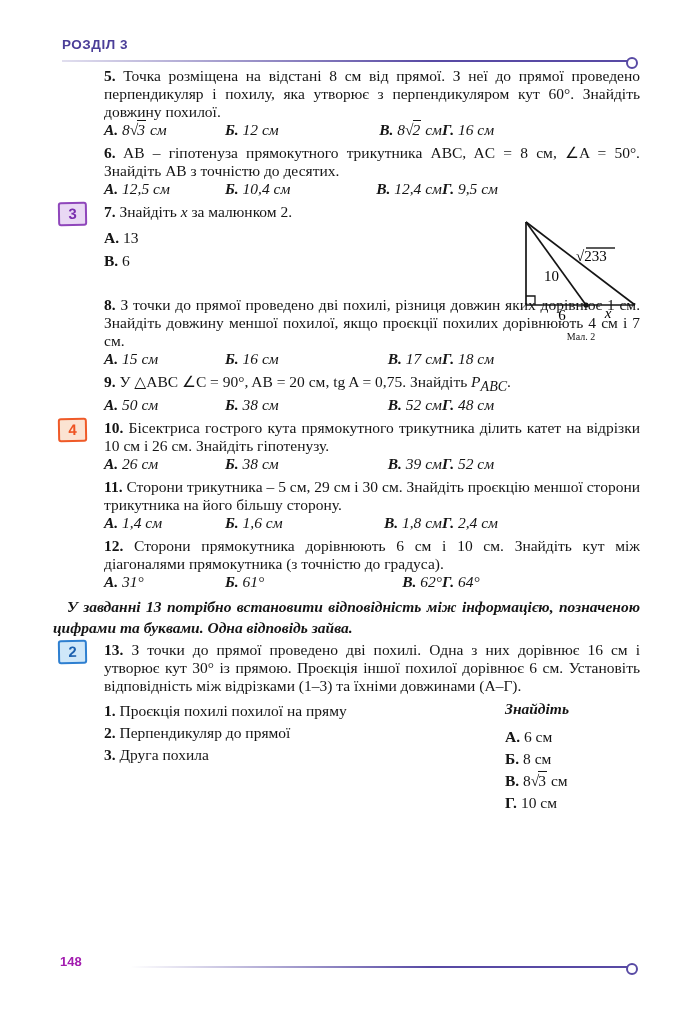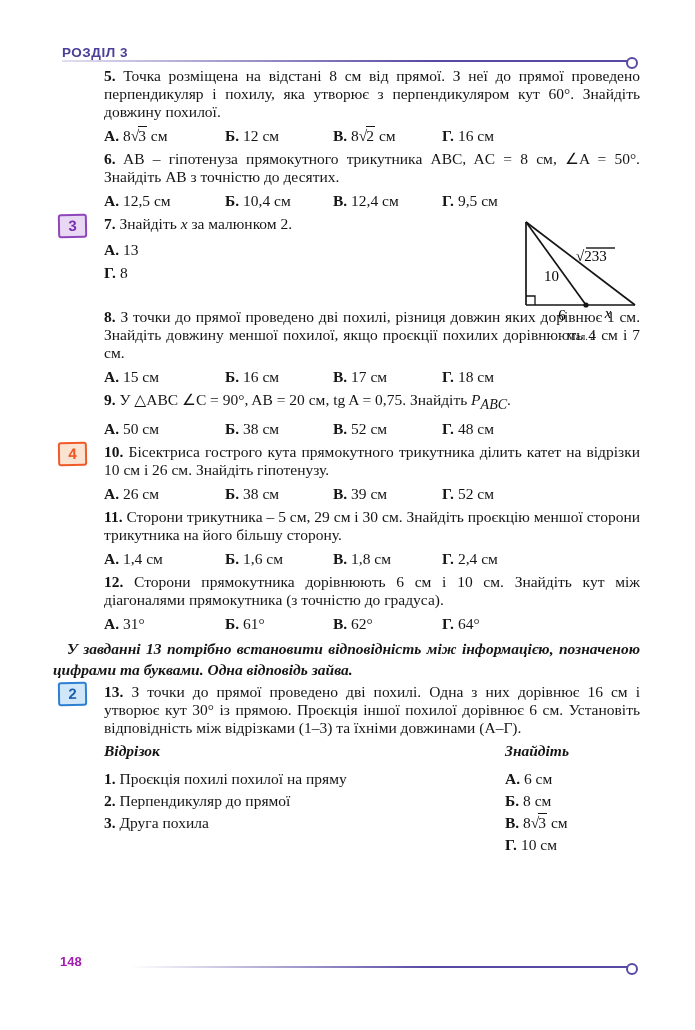--- a/index.html
+++ b/index.html
@@ -5,39 +5,39 @@
   html,body{margin:0;padding:0;background:#e8e8e8;}
   .page{
     position:relative; width:695px; height:1030px; background:#ffffff;
     font-family:"Liberation Serif", serif; color:#151515; font-size:15.5px;
     overflow:hidden; margin:0 auto;
   }
   
   .chapter{
     position:absolute; left:62px; top:37px;
     font-family:"Liberation Sans", sans-serif; font-weight:bold;
-    font-size:13.5px; color:#4b3e98; letter-spacing:.5px;margin-top:8px;
+    font-size:13.5px; color:#4b3e98; letter-spacing:.5px;
   }
   .rule{position:absolute; height:2px;}
   .header-rule{left:62px; top:60px; width:566px;
     background:linear-gradient(to right, rgba(88,74,164,.18), #584aa4 65%);}
   .footer-rule{left:130px; top:966px; width:498px;
     background:linear-gradient(to right, rgba(88,74,164,0), #584aa4 60%);}
   .endcap{
     position:absolute; right:-10px; top:-3px; width:8px; height:8px;
     border:2px solid #584aa4; border-radius:50%; background:#fff;
   }
   
   .content{position:absolute; left:53px; top:67px; width:587px;}
   .problem{position:relative; padding-left:51px; line-height:18px;}
   .ptext{margin:0; text-align:justify;}
   .pnum{font-weight:bold;}
-  .optrow{display:flex; margin:6px 0 5px 0; line-height:18px;}
+  .optrow{display:flex; margin:0 0 5px 0; line-height:18px;font-style:italic;}
   .opt{white-space:nowrap;}
-  .ow1{width:121px;} .ow2{width:108px;} .ow3{width:109px;}
+  .ow1{width:121px;} .ow2{width:108px;} .ow3{width:109px;text-align:right;}
   .optstack{margin-top:5px; line-height:23px;}
   
   .sqrt{white-space:nowrap;}
   .sq-sym{letter-spacing:-1px;}
   .sq-val{border-top:1.6px solid #151515; padding:0 1px 0 0;}
   
   .badge{
     position:absolute; left:5px; top:-1px; width:25px; height:20px;
     border:2px solid; border-radius:3px;
     display:flex; align-items:center; justify-content:center;
@@ -100,21 +100,21 @@
         <span class="opt ow3"><b>В.</b> <span>12,4 см</span></span>
         <span class="opt"><b>Г.</b> <span>9,5 см</span></span>
       </div>
     </section>
 
     <section class="problem" style="margin-bottom:24px;">
       <span class="badge badge-purple">3</span>
       <p class="ptext"><b class="pnum">7.</b> <span>Знайдіть </span><i class="mvar">x</i><span> за малюнком 2.</span></p>
       <div class="optstack">
         <div><b>А.</b> <span>13</span></div>
-        <div><b>Г.</b> <span>8</span></div>
+        <div><b>В.</b> <span>6</span></div>
       </div>
     </section>
 
     <section class="problem">
       <p class="ptext"><b class="pnum">8.</b> <span>З точки до прямої проведено дві похилі, різниця довжин яких дорівнює 1 см. Знайдіть довжину меншої похилої, якщо проєкції похилих дорівнюють 4 см і 7 см.</span></p>
       <div class="optrow">
         <span class="opt ow1"><b>А.</b> <span>15 см</span></span>
         <span class="opt ow2"><b>Б.</b> <span>16 см</span></span>
         <span class="opt ow3"><b>В.</b> <span>17 см</span></span>
         <span class="opt"><b>Г.</b> <span>18 см</span></span>
@@ -164,21 +164,20 @@
 
     <p class="note">У завданні 13 потрібно встановити відповідність між інформацією, позначеною цифрами та буквами. Одна відповідь зайва.</p>
 
     <section class="problem">
       <span class="badge badge-blue">2</span>
       <p class="ptext"><b class="pnum">13.</b> <span>З точки до прямої проведено дві похилі. Одна з них дорівнює 16 см і утворює кут 30° із прямою. Проєкція іншої похилої дорівнює 6 см. Установіть відповідність між відрізками (1–3) та їхніми довжинами (А–Г).</span></p>
     </section>
 
     <div class="match">
       <div class="mleft">
-        <p class="mhead">Відрізок</p>
         <div class="mitem"><b>1.</b> <span>Проєкція похилі похилої на пряму</span></div>
         <div class="mitem"><b>2.</b> <span>Перпендикуляр до прямої</span></div>
         <div class="mitem"><b>3.</b> <span>Друга похила</span></div>
       </div>
       <div class="mright">
         <p class="mhead">Знайдіть</p>
         <div class="mitem"><b>А.</b> <span>6 см</span></div>
         <div class="mitem"><b>Б.</b> <span>8 см</span></div>
         <div class="mitem"><b>В.</b> <span>8</span><span class="sqrt"><span class="sq-sym">√</span><span class="sq-val">3</span></span> <span>см</span></div>
         <div class="mitem"><b>Г.</b> <span>10 см</span></div>

